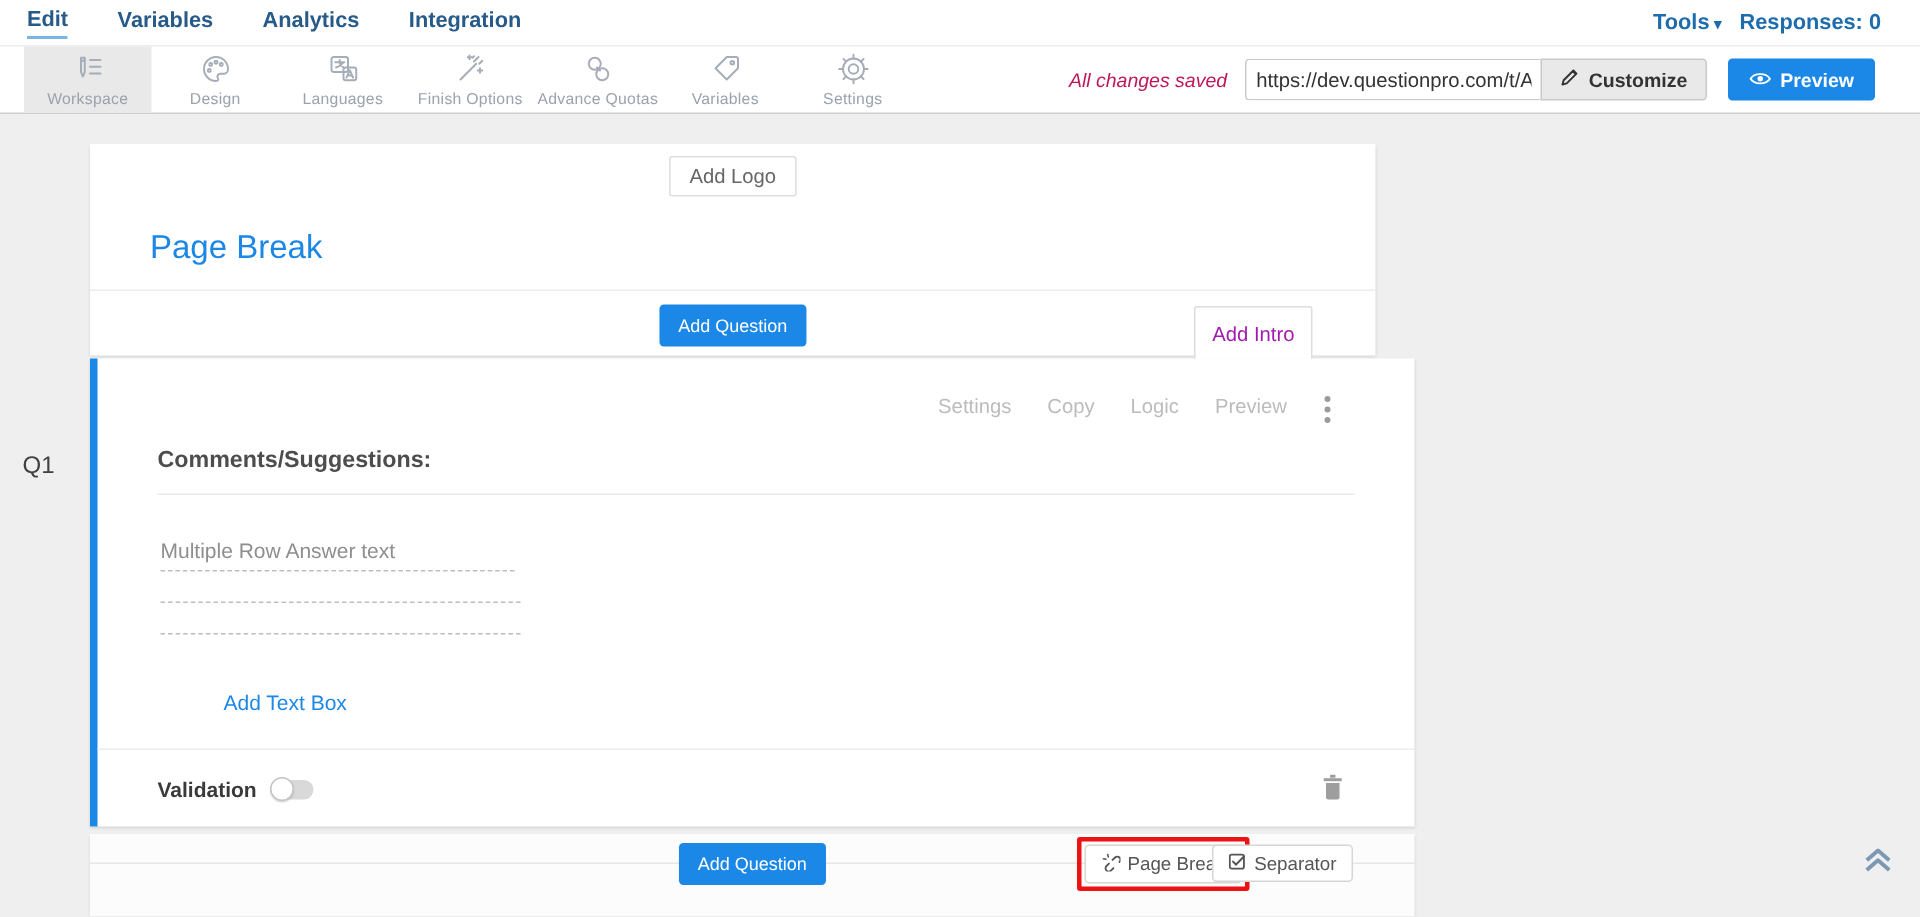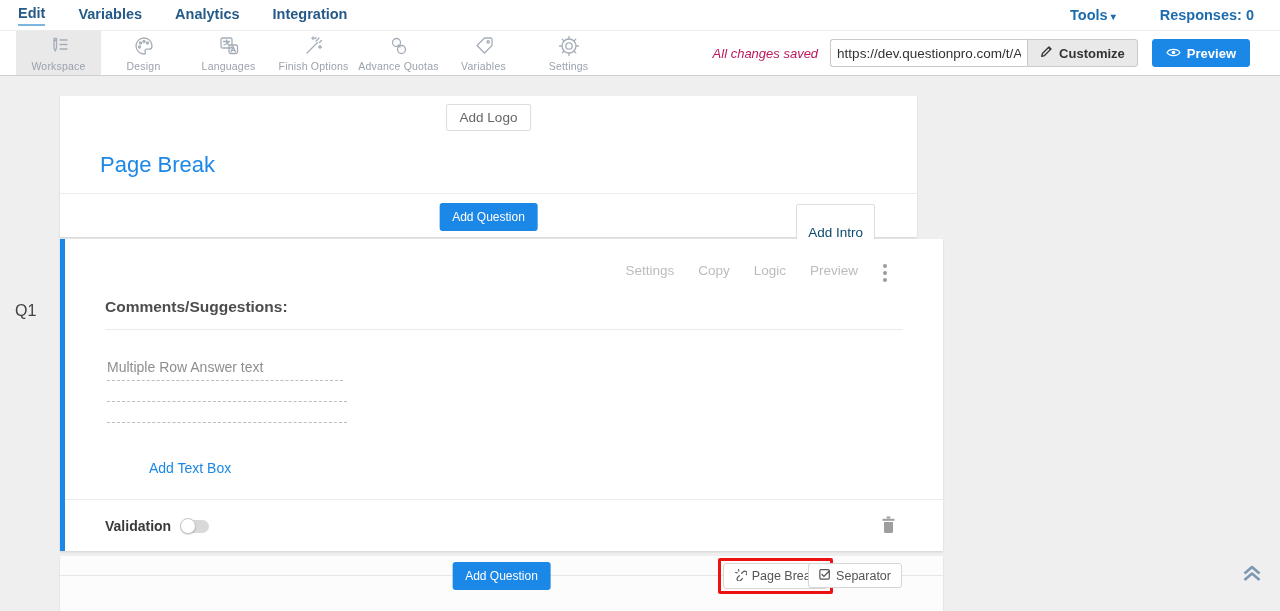--- a/index.html
+++ b/index.html
@@ -5,21 +5,21 @@
   * { margin:0; padding:0; box-sizing:border-box; }
   html,body { width:1280px; height:611px; overflow:hidden; }
   body { font-family:"Liberation Sans", sans-serif; background:#efefef; position:relative; }
 
   
   .topnav { position:absolute; left:0; top:0; width:1280px; height:30px; background:#fff;
             display:flex; align-items:center; justify-content:space-between; padding:0 26px 0 18px; }
   .topnav-left { display:flex; gap:33px; align-items:center; }
   .nav-item { font-size:14.5px; font-weight:700; color:#265a88; cursor:pointer; padding-bottom:3px; }
   .nav-item.active { border-bottom:2px solid #79b6e4; }
-  .topnav-right { display:flex; gap:44px; align-items:center; }
+  .topnav-right { display:flex; gap:12px; align-items:center; }
   .nav-link { font-size:14.5px; font-weight:700; color:#1d6cae; cursor:pointer; }
   .caret { font-size:10px; color:#1d6cae; margin-left:3px; }
 
   
   .toolbar { position:absolute; left:0; top:30px; width:1280px; height:46px; background:#fff;
              border-top:1px solid #ececec; border-bottom:1px solid #cfcfcf;
              display:flex; align-items:stretch; }
   .tabs { display:flex; margin-left:16px; }
   .tab { width:85px; display:flex; flex-direction:column; align-items:center; justify-content:center;
          gap:2px; cursor:pointer; }
@@ -42,21 +42,21 @@
   .page-card { left:60px; top:96px; width:857px; height:141px; }
   .add-logo-btn { position:absolute; left:50%; transform:translateX(-50%); top:8px;
                   background:#fff; border:1px solid #ddd; border-radius:2px; padding:5px 13px;
                   font-size:13.5px; color:#666; cursor:pointer; }
   .page-title { position:absolute; left:40px; top:56px; font-size:22px; color:#1b87e6; font-weight:400; }
   .page-card-divider { position:absolute; left:0; right:0; top:97px; border-top:1px solid #ececec; }
   .btn-blue { background:#1b87e6; color:#fff; border:none; border-radius:3px; padding:7px 13px;
               font-size:12px; cursor:pointer; font-family:"Liberation Sans",sans-serif; }
   .add-question-mid { position:absolute; left:50%; transform:translateX(-50%); top:107px; }
   .add-intro-btn { position:absolute; right:42px; top:108px; background:#fff; border:1px solid #ddd;
-                   border-radius:2px; padding:20px 11px; font-size:13.5px; color:#0c4a6e; cursor:pointer; }
+                   border-radius:2px; padding:10px 11px; font-size:13.5px; color:#a21caf; cursor:pointer; }
 
   
   .q-card { left:60px; top:239px; width:883px; height:312px; border-left:5px solid #1b87e6; }
   .q-label { position:absolute; left:15px; top:302px; font-size:16px; color:#404040; }
   .q-actions { position:absolute; right:85px; top:24px; display:flex; gap:24px; }
   .q-action { font-size:13.5px; color:#bcbcbc; cursor:pointer; }
   .kebab { position:absolute; right:53px; top:22px; display:flex; flex-direction:column; gap:3px; cursor:pointer; padding:3px; }
   .kebab span { width:4px; height:4px; border-radius:50%; background:#9b9b9b; }
   .q-title { position:absolute; left:40px; top:59px; font-size:15.5px; font-weight:700; color:#4d4d4d; }
   .q-title-divider { position:absolute; left:40px; right:40px; top:90px; border-top:1px solid #eaeaea; }

